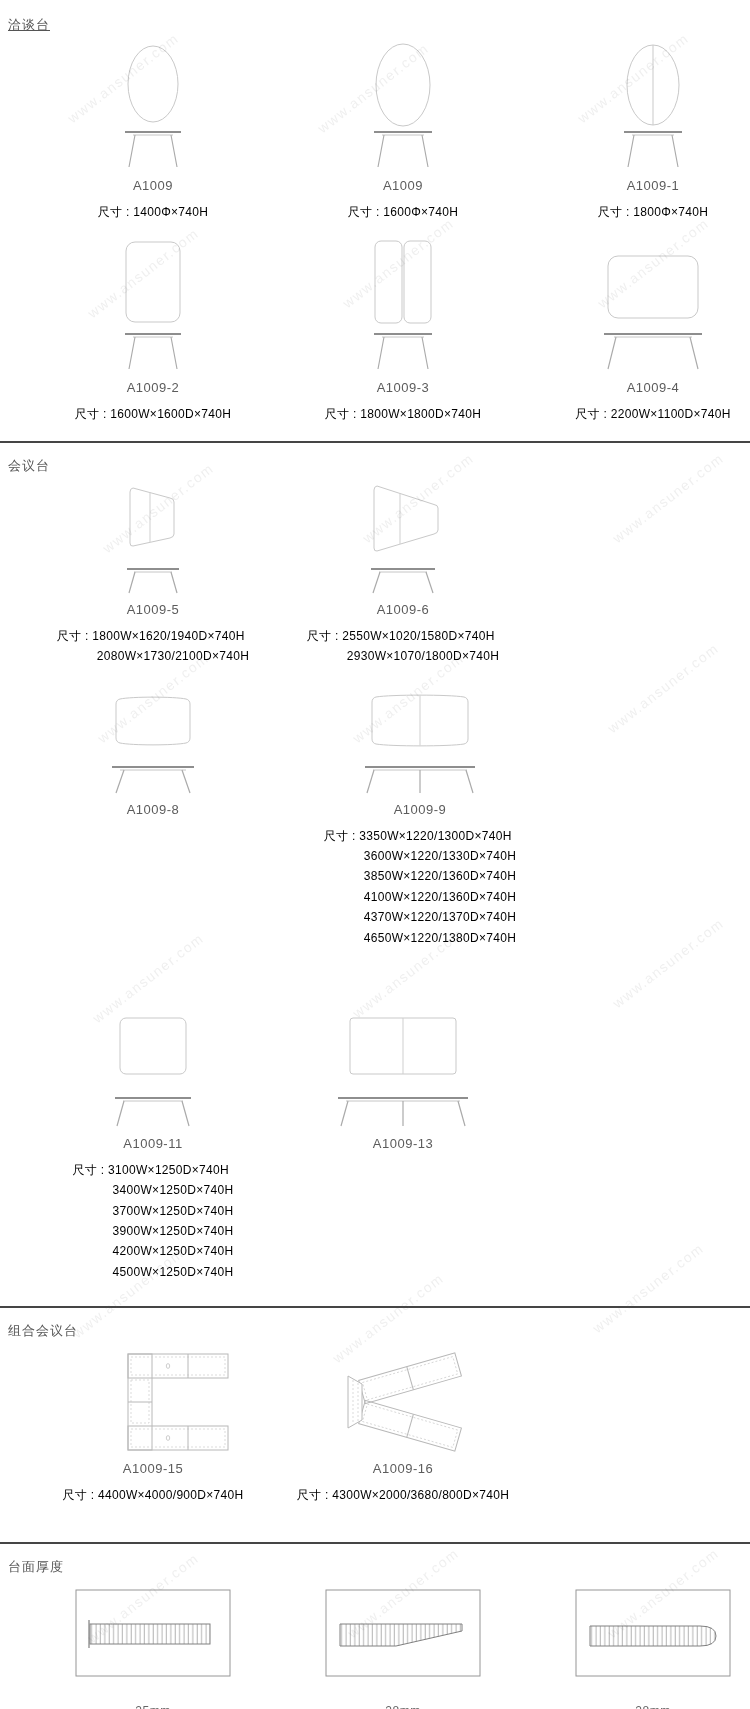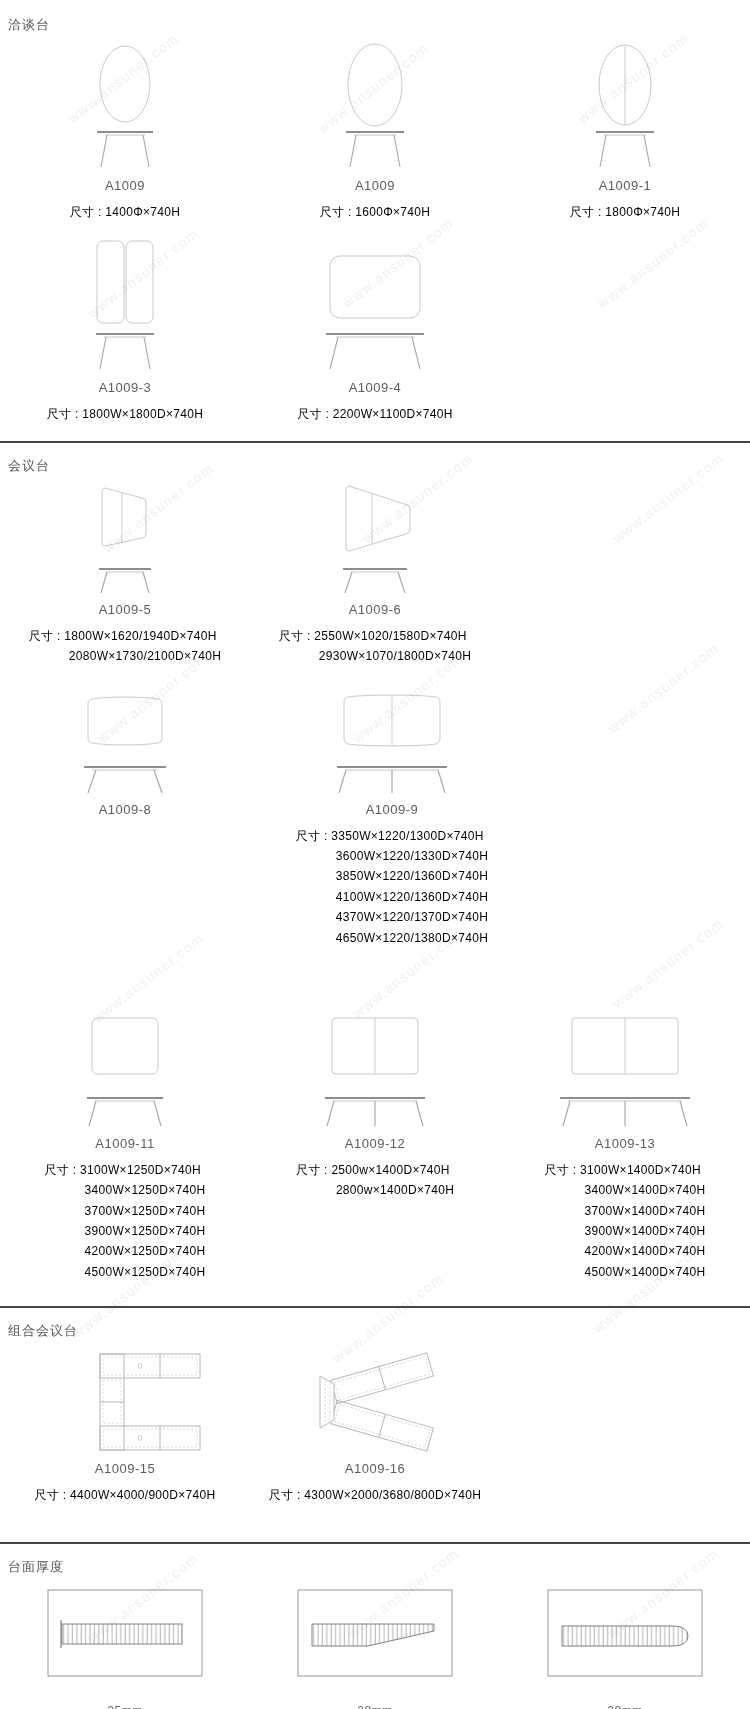--- a/index.html
+++ b/index.html
@@ -1,20 +1,20 @@
 <!DOCTYPE html>
 <html><head>
 <meta charset="utf-8">
 <style>
   html,body{margin:0;padding:0;background:#ffffff;}
   body{width:750px;font-family:"Liberation Sans","DejaVu Sans",sans-serif;color:#595959;position:relative;}
   .page{position:relative;width:750px;padding:8px 0 24px 0;overflow:hidden;}
   .section-title{font-size:13px;color:#555;margin:14px 0 6px 8px;letter-spacing:1px;}
-  .section-title.first{margin-top:8px;}
-  .row{display:grid;grid-template-columns:250px 250px 250px;}
+  .section-title.first{margin-top:8px;text-decoration:underline;}
+  .row{display:grid;grid-template-columns:250px 250px 250px;margin-left:28px;}
   .cell{display:flex;flex-direction:column;align-items:center;position:relative;}
   .model{font-size:13px;color:#5c5c5c;margin-top:6px;letter-spacing:.5px;}
   .dims{display:inline-block;text-align:left;font-size:12px;color:#000000;margin-top:9px;line-height:1.7;letter-spacing:.3px;}
   .dims .dim-line:not(:first-child){padding-left:40px;}
   .divider{border-top:2px solid #454545;}
   .div1{margin-top:16px;}
   .div2{margin-top:24px;}
   .div3{margin-top:36px;}
   .r1{margin-bottom:14px;}
   .r3{margin-top:4px;margin-bottom:14px;}
@@ -93,20 +93,33 @@
       <div class="model">A1009-1</div>
       <div class="dims">
           <div class="dim-line">尺寸 : 1800Φ×740H</div>
         </div>
     </div>
   </div>
 
   <div class="row">
     <div class="cell">
       <svg width="250" height="138" viewBox="0 0 250 138">
+        <rect x="98" y="6" width="54" height="80" rx="9" fill="none" stroke="#c9c9c9" stroke-width="1"></rect>
+        <line x1="97" y1="98" x2="153" y2="98" stroke="#8e8e8e" stroke-width="2"></line>
+        <line x1="105" y1="101" x2="145" y2="101" stroke="#c6c6c6" stroke-width="1"></line>
+        <line x1="107" y1="101" x2="101" y2="133" stroke="#aaaaaa" stroke-width="1.2"></line>
+        <line x1="143" y1="101" x2="149" y2="133" stroke="#aaaaaa" stroke-width="1.2"></line>
+      </svg>
+      <div class="model">A1009-2</div>
+      <div class="dims">
+          <div class="dim-line">尺寸 : 1600W×1600D×740H</div>
+        </div>
+    </div>
+    <div class="cell">
+      <svg width="250" height="138" viewBox="0 0 250 138">
         <rect x="97" y="5" width="27" height="82" rx="6" fill="none" stroke="#c9c9c9" stroke-width="1"></rect>
         <rect x="126" y="5" width="27" height="82" rx="6" fill="none" stroke="#c9c9c9" stroke-width="1"></rect>
         <line x1="96" y1="98" x2="154" y2="98" stroke="#8e8e8e" stroke-width="2"></line>
         <line x1="104" y1="101" x2="146" y2="101" stroke="#c6c6c6" stroke-width="1"></line>
         <line x1="106" y1="101" x2="100" y2="133" stroke="#aaaaaa" stroke-width="1.2"></line>
         <line x1="144" y1="101" x2="150" y2="133" stroke="#aaaaaa" stroke-width="1.2"></line>
       </svg>
       <div class="model">A1009-3</div>
       <div class="dims">
           <div class="dim-line">尺寸 : 1800W×1800D×740H</div>
@@ -211,53 +224,29 @@
           <div class="dim-line">尺寸 : 3100W×1250D×740H</div>
           <div class="dim-line">3400W×1250D×740H</div>
           <div class="dim-line">3700W×1250D×740H</div>
           <div class="dim-line">3900W×1250D×740H</div>
           <div class="dim-line">4200W×1250D×740H</div>
           <div class="dim-line">4500W×1250D×740H</div>
         </div>
     </div>
     <div class="cell">
       <svg width="250" height="118" viewBox="0 0 250 118">
-        <rect x="82" y="6" width="86" height="56" rx="4" fill="none" stroke="#c9c9c9" stroke-width="1"></rect>
-        <line x1="125" y1="6" x2="125" y2="62" stroke="#cfcfcf" stroke-width="1"></line>
-        <line x1="75" y1="86" x2="175" y2="86" stroke="#8e8e8e" stroke-width="2"></line>
-        <line x1="83" y1="89" x2="167" y2="89" stroke="#c6c6c6" stroke-width="1"></line>
-        <line x1="84" y1="89" x2="77" y2="114" stroke="#aaaaaa" stroke-width="1.2"></line>
-        <line x1="125" y1="89" x2="125" y2="114" stroke="#aaaaaa" stroke-width="1.2"></line>
-        <line x1="166" y1="89" x2="173" y2="114" stroke="#aaaaaa" stroke-width="1.2"></line>
-      </svg>
-      <div class="model">A1009-12</div>
-      <div class="dims">
-          <div class="dim-line">尺寸 : 2500w×1400D×740H</div>
-          <div class="dim-line">2800w×1400D×740H</div>
-        </div>
-    </div>
-    <div class="cell">
-      <svg width="250" height="118" viewBox="0 0 250 118">
         <rect x="72" y="6" width="106" height="56" rx="3" fill="none" stroke="#c9c9c9" stroke-width="1"></rect>
         <line x1="125" y1="6" x2="125" y2="62" stroke="#cfcfcf" stroke-width="1"></line>
         <line x1="60" y1="86" x2="190" y2="86" stroke="#8e8e8e" stroke-width="2"></line>
         <line x1="68" y1="89" x2="182" y2="89" stroke="#c6c6c6" stroke-width="1"></line>
         <line x1="70" y1="89" x2="63" y2="114" stroke="#aaaaaa" stroke-width="1.2"></line>
         <line x1="125" y1="89" x2="125" y2="114" stroke="#aaaaaa" stroke-width="1.2"></line>
         <line x1="180" y1="89" x2="187" y2="114" stroke="#aaaaaa" stroke-width="1.2"></line>
       </svg>
       <div class="model">A1009-13</div>
-      <div class="dims">
-          <div class="dim-line">尺寸 : 3100W×1400D×740H</div>
-          <div class="dim-line">3400W×1400D×740H</div>
-          <div class="dim-line">3700W×1400D×740H</div>
-          <div class="dim-line">3900W×1400D×740H</div>
-          <div class="dim-line">4200W×1400D×740H</div>
-          <div class="dim-line">4500W×1400D×740H</div>
-        </div>
     </div>
   </div>
 
   <div class="divider div2"></div>
 
   <div class="section-title">组合会议台</div>
 
   <div class="row r6">
     <div class="cell">
       <svg width="250" height="105" viewBox="0 0 250 105">

